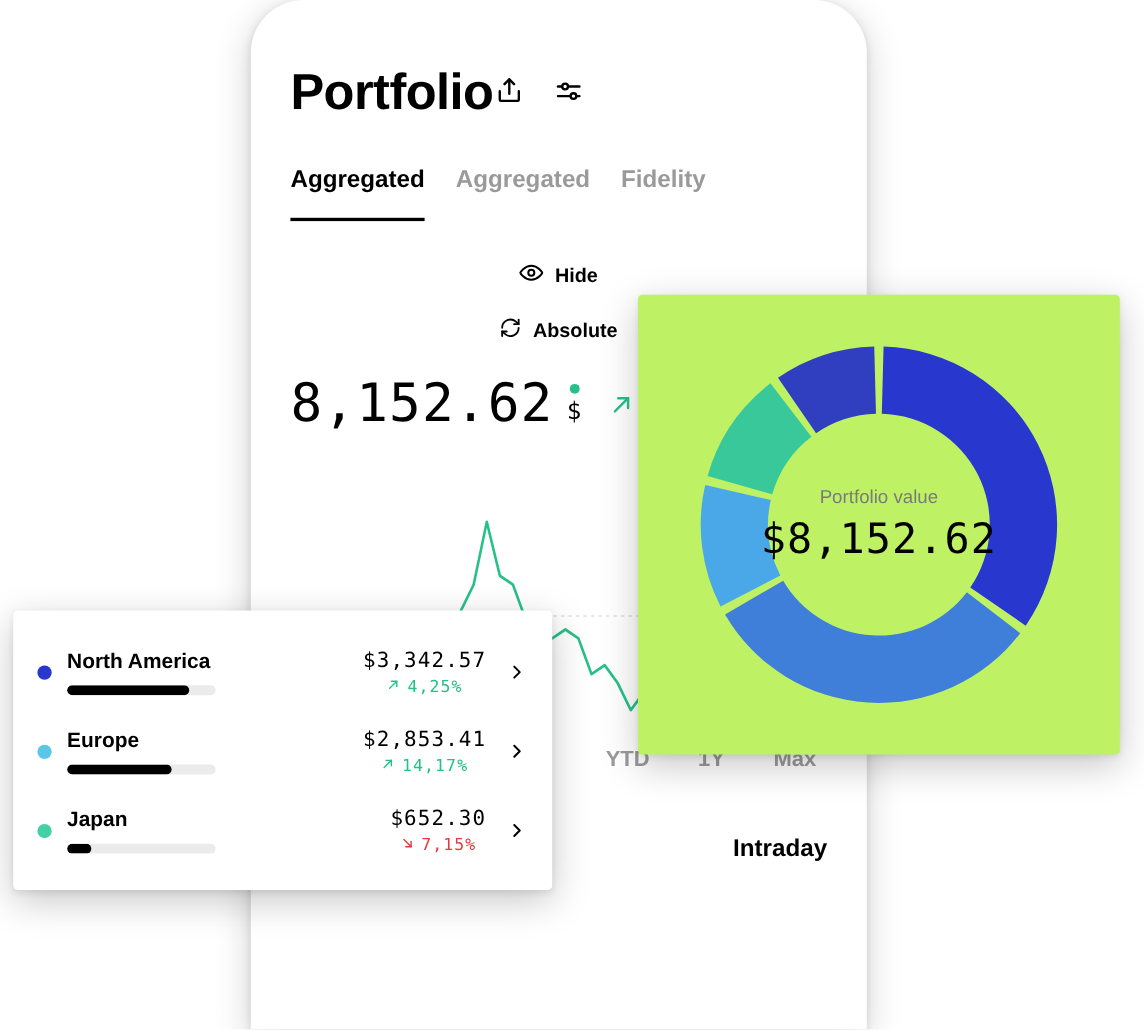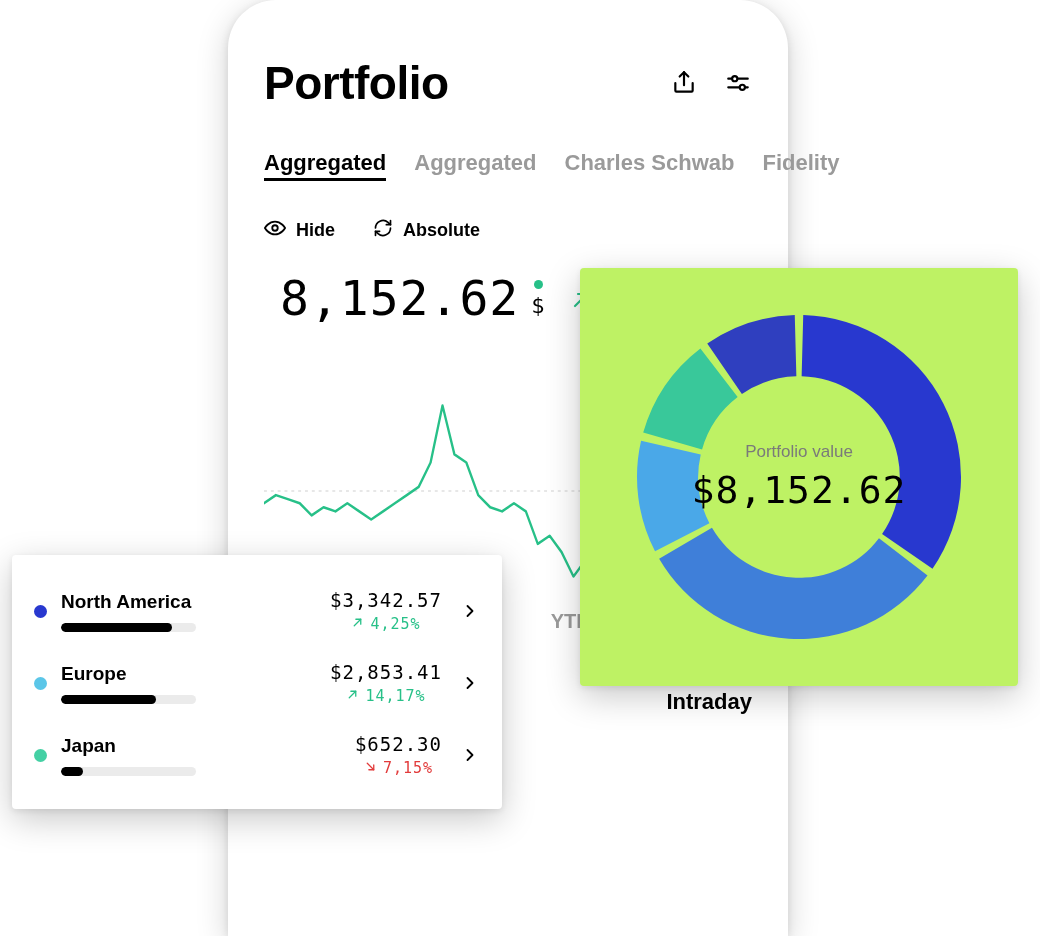--- a/index.html
+++ b/index.html
@@ -18,33 +18,33 @@
       position: absolute;
       left: 228px;
       top: 0;
       width: 560px;
       height: 936px;
       background: #fff;
       border-radius: 48px 48px 0 0;
       box-shadow: 0 8px 32px rgba(0,0,0,0.18), 0 2px 8px rgba(0,0,0,0.1);
       padding: 56px 36px 0 36px;
     }
-    .phone-header { display:flex; align-items:center; justify-content:space-between; }
+    .phone-header { display:flex; align-items:center; justify-content:flex-start; }
     .phone-title { font-size: 46px; font-weight: 800; letter-spacing: -0.5px; }
     .header-icons { display:flex; gap: 26px; }
     .icon-btn { width: 28px; height: 28px; display:flex; align-items:center; justify-content:center; cursor:pointer; }
 
     .tabs { display:flex; gap: 28px; margin-top: 40px; border-bottom: none; }
-    .tab { font-size: 22px; font-weight: 700; color: #9a9a9a; padding-bottom: 2px; cursor:pointer; white-space:nowrap; }
+    .tab { font-size: 22px; font-weight: 700; color: #9a9a9a; padding-bottom: 22px; cursor:pointer; white-space:nowrap; }
     .tab.active { color: #000; border-bottom: 3px solid #000; }
 
-    .controls { display:flex; gap: 38px; margin-top: 36px; align-items:center; }
+    .controls { display:flex; gap: 24px; margin-top: 36px; align-items:center;flex-direction:column; }
     .control-item { display:flex; align-items:center; gap: 10px; font-size: 18px; font-weight: 700; cursor:pointer; }
 
-    .big-value { display:flex; align-items:flex-end; gap: 10px; margin-top: 26px; margin-left: 16px; }
+    .big-value { display:flex; align-items:flex-end; gap: 10px; margin-top: 26px; }
     .big-value .num { font-size: 48px; font-weight: 500; }
     .big-value .curr-wrap { display:flex; flex-direction:column; align-items:center; gap:4px; margin-bottom:8px; margin-left:2px; }
     .big-value .dot { width:9px; height:9px; border-radius:50%; background:#27c088; }
     .big-value .curr { font-size: 22px; }
     .big-value .arrow { margin-left: 14px; margin-bottom: 10px; color:#27c088; }
 
     .sparkline { margin-top: 70px; width: 100%; height: 190px; }
     .sparkline svg { width:100%; height:100%; }
 
     .range-row { display:flex; gap: 44px; margin-top: 24px; font-size: 20px; font-weight: 700; color:#9a9a9a; justify-content:flex-end; padding-right: 10px;}
@@ -116,21 +116,20 @@
             <line x1="3" y1="16" x2="21" y2="16"></line>
             <circle cx="16" cy="16" r="2.4" fill="#fff"></circle>
           </svg>
       </div>
     </div>
   </div>
 
   <div class="tabs">
     <div class="tab active">Aggregated</div>
     <div class="tab">Aggregated</div>
-    <div class="tab">Charles Schwab</div>
     <div class="tab">Fidelity</div>
   </div>
 
   <div class="controls">
     <div class="control-item">
       <span>
         <svg width="22" height="22" viewBox="0 0 24 24" fill="none" stroke="#000" stroke-width="2" stroke-linecap="round" stroke-linejoin="round">
             <path d="M1 12s4-7 11-7 11 7 11 7-4 7-11 7S1 12 1 12z"></path>
             <circle cx="12" cy="12" r="3"></circle>
           </svg>

